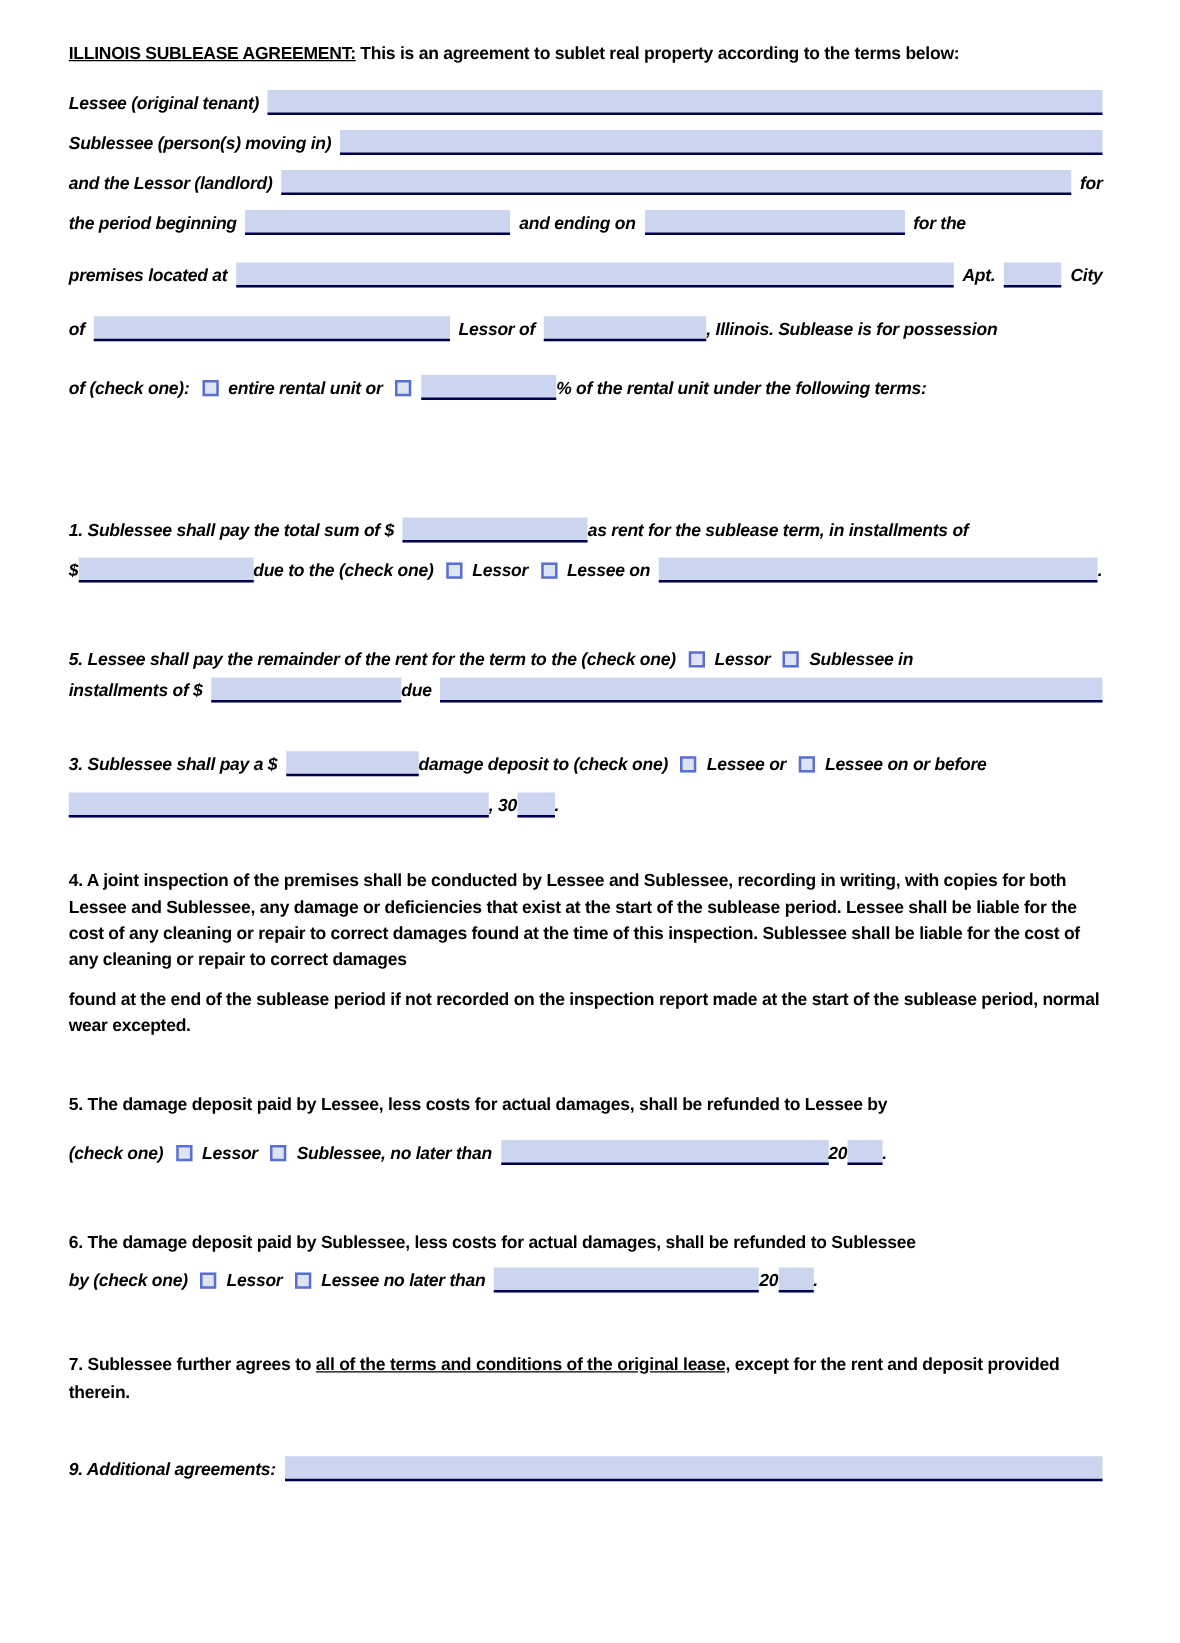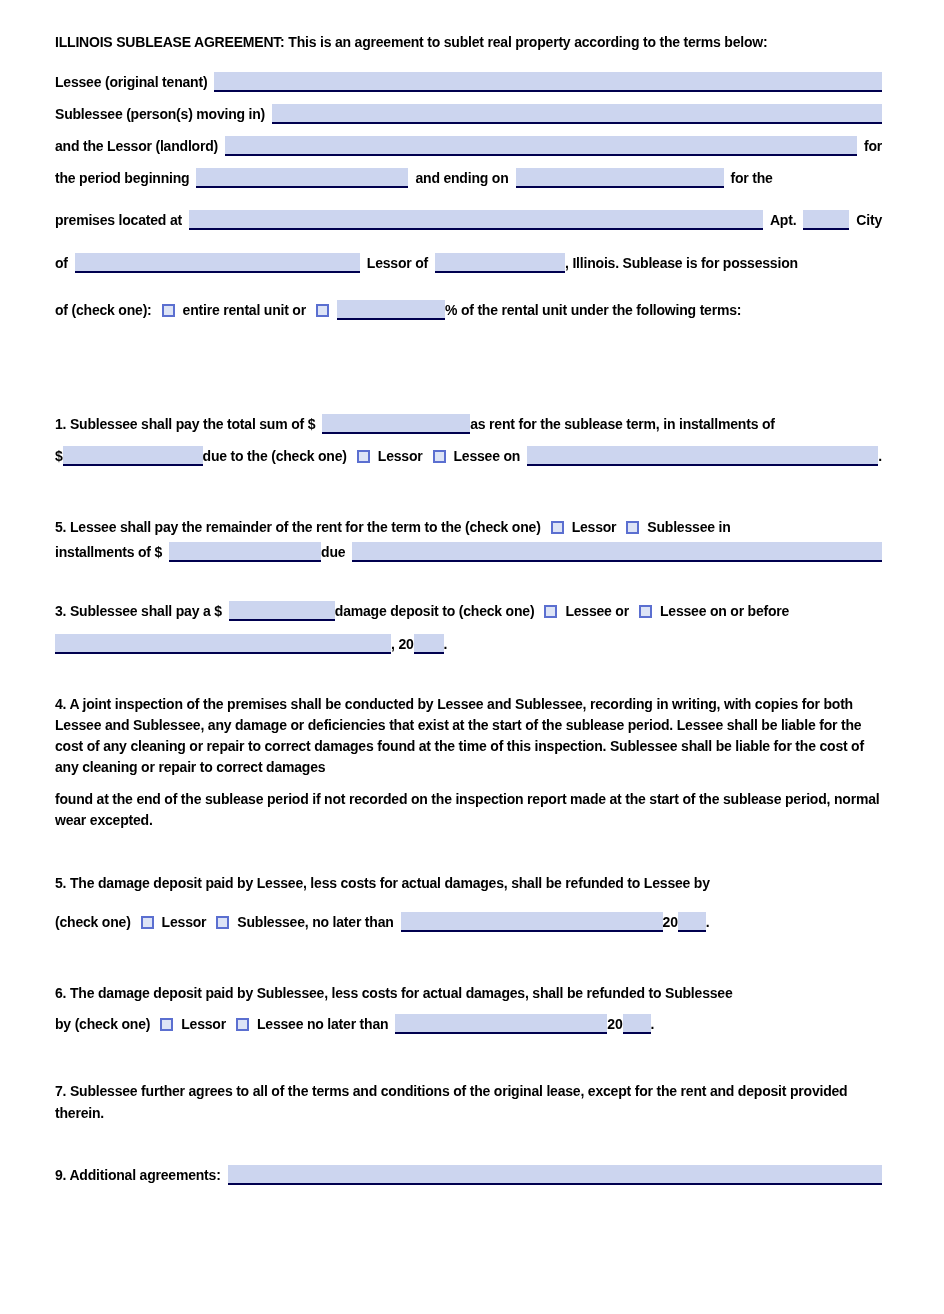--- a/index.html
+++ b/index.html
@@ -9,22 +9,22 @@
     min-height: 1314px;
     background: #ffffff;
     padding: 30px 62px 30px 55px;
     font-family: "Liberation Sans", "DejaVu Sans", sans-serif;
     font-weight: 700;
     font-size: 14px;
     letter-spacing: -0.2px;
     color: #000000;
   }
   .title { margin: 0; line-height: 25px; max-width: 732px; }
-  .u { }
-  .line { display: flex; align-items: flex-end; height: 20px; line-height: 19px; }
+  .u { text-decoration: underline; }
+  .line { display: flex; align-items: flex-end; height: 20px; line-height: 19px; font-style: italic; }
   .t { white-space: nowrap; flex-shrink: 0; }
   .field {
     display: inline-block;
     height: 20px;
     background: #ccd5ef;
     border-bottom: 2px solid #00004f;
     align-self: flex-end;
   }
   .grow { flex: 1 1 auto; }
   .cb {
@@ -138,21 +138,21 @@
     <span class="field" style="width:106px"></span>
     <span class="t">damage deposit to (check one)</span>
     <span class="cb"></span>
     <span class="t">Lessee or</span>
     <span class="cb"></span>
     <span class="t">Lessee on or before</span>
   </div>
 
   <div class="line" style="margin-top:13px">
     <span class="field" style="width:336px"></span>
-    <span class="t">, 20</span>
+    <span class="t">, 30</span>
     <span class="field" style="width:30px"></span>
     <span class="t">.</span>
   </div>
 
   <p class="para" style="margin-top:40px">4.  A joint inspection of the premises shall be conducted by Lessee and Sublessee, recording in writing, with copies for both Lessee and Sublessee, any damage or deficiencies that exist at the start of the sublease period.   Lessee shall be liable for the cost of any cleaning or repair to correct damages found at the time of this inspection.  Sublessee shall be liable for the cost of any cleaning or repair to correct damages</p>
   <p class="para" style="margin-top:11px">found at the end of the sublease period if not recorded on the inspection report made at the start of the sublease period, normal wear excepted.</p>
 
   <p class="para" style="margin-top:42px">5.  The damage deposit paid by Lessee, less costs for actual damages, shall be refunded to Lessee by</p>
 
   <div class="line" style="margin-top:18px">

